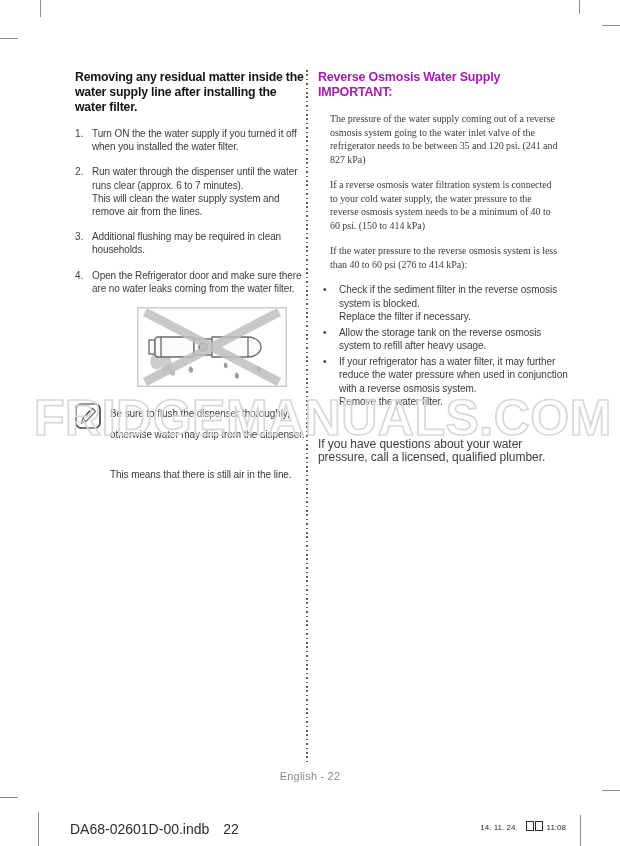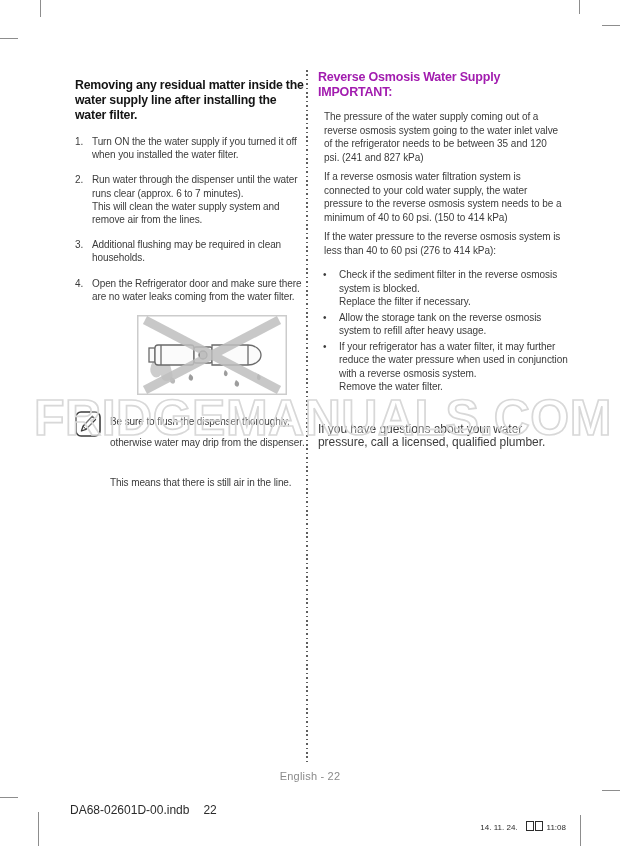--- a/index.html
+++ b/index.html
@@ -10,48 +10,48 @@
   }
   .crop{position:absolute;background:#8d8d8d;}
   .sep{
     position:absolute;left:306px;top:70px;width:2px;height:694px;
     background-image:repeating-linear-gradient(to bottom,#5f5f5f 0,#5f5f5f 1.6px,transparent 1.6px,transparent 4.4px);
   }
   
   .left-col{position:absolute;left:75px;top:70px;width:231px;}
   .col-heading{
     font-size:12.3px;line-height:15px;font-weight:bold;color:#141414;
-    letter-spacing:-0.2px;margin:8px 0 12px 0;
+    letter-spacing:-0.2px;margin:0 0 12px 0;
   }
   .step{display:flex;margin-bottom:12px;font-size:10px;line-height:13.2px;letter-spacing:-0.1px;}
   .step-num{flex:none;width:17px;}
   .step-text{flex:1;}
   .illus-wrap{margin:8px 0 0 62px;width:150px;height:80px;}
   .note{display:flex;margin-top:16px;}
   .note-icon{flex:none;width:26px;height:26px;margin-right:9px;}
   .note-text{font-size:10px;line-height:21px;width:198px;letter-spacing:-0.1px;}
   .note-line2{margin-top:19px;}
   
   .right-col{position:absolute;left:318px;top:70px;width:252px;}
   .right-heading{font-size:12.5px;line-height:15px;font-weight:bold;color:#a21caf;margin:0 0 10px 0;letter-spacing:-0.2px;}
-  .para{margin:6px;font-size:10px;line-height:13.5px;letter-spacing:-0.05px;}
+  .para{margin:12px;font-size:10px;line-height:13.5px;letter-spacing:-0.05px;font-family:Liberation Serif, serif;}
   .bullets{margin:11px 0 0 0;}
   .bullet{display:flex;margin-bottom:2px;font-size:10px;line-height:13.5px;letter-spacing:-0.05px;}
   .bullet-dot{flex:none;width:16px;padding-left:5px;}
   .closing{margin-top:29px;font-size:12px;line-height:13px;letter-spacing:-0.05px;}
   
   .watermark{
     position:absolute;left:34px;top:392px;z-index:9;pointer-events:none;white-space:nowrap;
     font-size:50px;font-weight:bold;letter-spacing:0.5px;line-height:52px;
     color:rgba(255,255,255,0.28);
     -webkit-text-stroke:1.7px #d8d8d8;
   }
   
   .page-label{position:absolute;left:0;right:0;top:770px;text-align:center;font-size:11px;color:#8a8a8a;letter-spacing:0.2px;}
-  .print-left{position:absolute;left:48px;top:803px;font-size:12px;color:#2b2b2b;padding-left:22px;}
+  .print-left{position:absolute;left:48px;top:821px;font-size:14px;color:#2b2b2b;padding-left:22px;}
   .print-page-num{margin-left:14px;}
   .print-right{position:absolute;right:54px;top:821px;font-size:8px;color:#2b2b2b;}
   .tofu{display:inline-block;width:6px;height:8px;border:1px solid #2b2b2b;vertical-align:-1px;margin:0 0.5px;}
   .tofu-group{margin:0 3px 0 8px;}
 </style>
 </head>
 <body>
 
 <div class="crop" style="left:40px;top:0;width:1px;height:17px;"></div>
 <div class="crop" style="left:0;top:38px;width:18px;height:1px;"></div>

